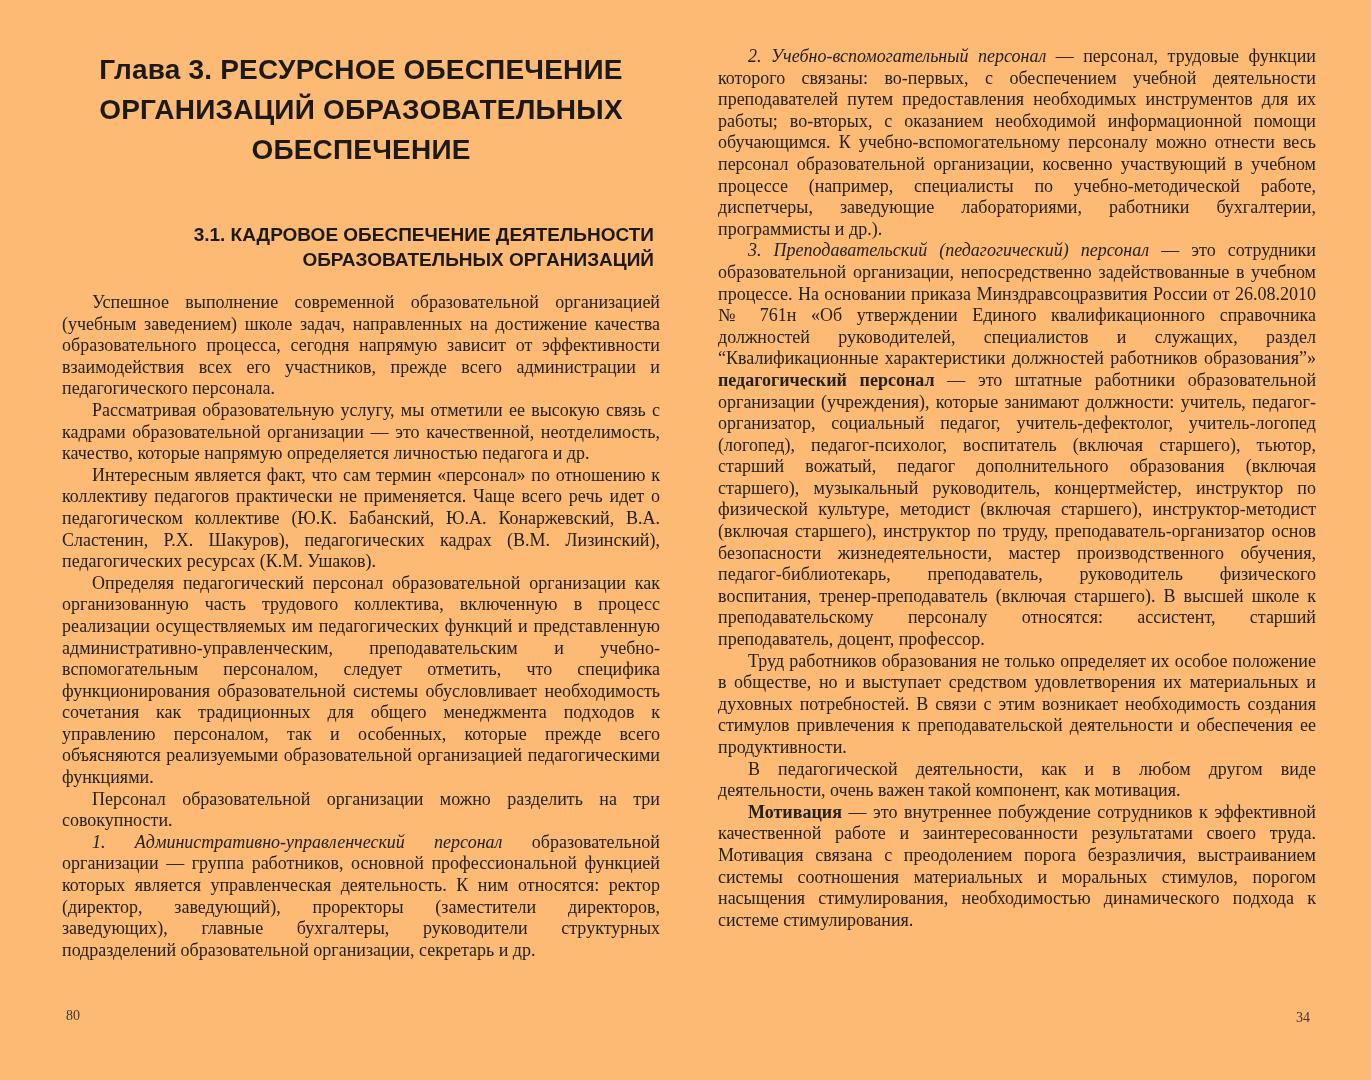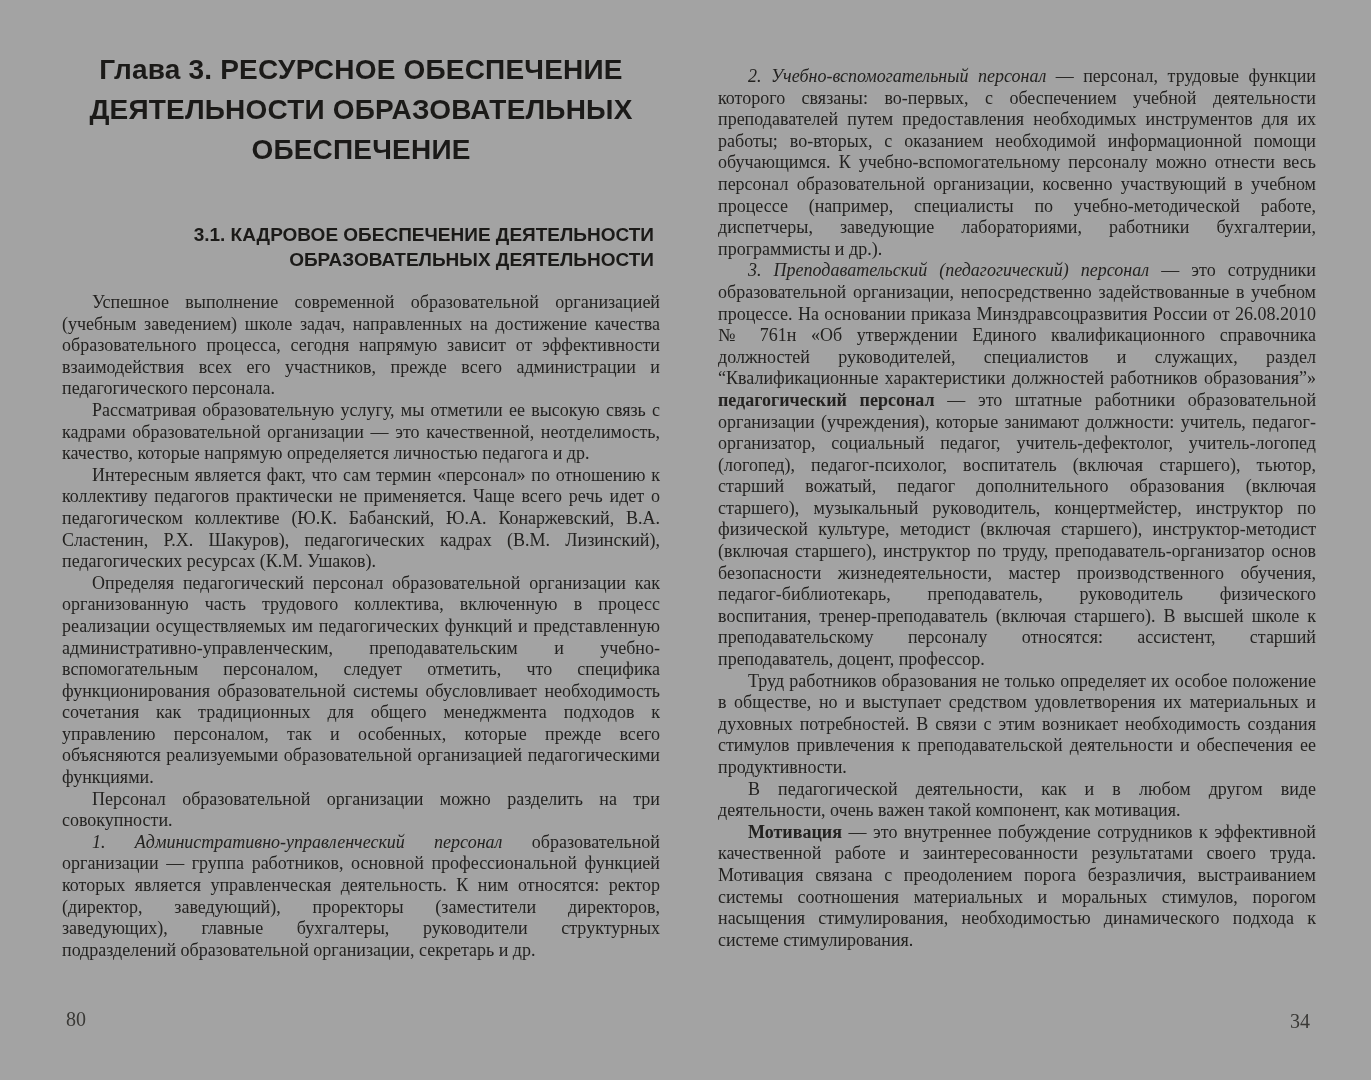--- a/index.html
+++ b/index.html
@@ -4,21 +4,21 @@
 <style>
   html, body {
     margin: 0;
     padding: 0;
     background: #ffffff;
   }
   .spread {
     position: relative;
     width: 1371px;
     height: 1080px;
-    background: #a3a3a3;
+    background: #fdba74;
     overflow: hidden;
     color: #1f1e1c;
   }
   .page {
     position: absolute;
     top: 0;
     height: 1080px;
   }
   .page-left  { left: 62px;  width: 598px; }
   .page-right { left: 718px; width: 598px; }
@@ -48,54 +48,54 @@
 
   .body-text {
     font-family: "Liberation Serif", "DejaVu Serif", serif;
     font-size: 18px;
     line-height: 21.6px;
     text-align: justify;
     color: #232220;
     hyphens: auto;
   }
   .page-left .body-text  { margin-top: 20px; }
-  .page-right .body-text { padding-top: 66px; font-family: Liberation Serif, serif; }
+  .page-right .body-text { padding-top: 46px; font-family: Liberation Serif, serif; }
 
   .body-text p {
     margin: 0;
     text-indent: 30px;
   }
   .ital { font-style: italic; }
   .bold { font-weight: 700; margin-top: 26px; }
 
   .pagenum {
     position: absolute;
     font-family: "Liberation Serif", "DejaVu Serif", serif;
-    font-size: 20px;
+    font-size: 14px;
     color: #3a3936;
   }
   .pagenum-left  { left: 4px;  top: 1008px; }
   .pagenum-right { right: 6px; top: 1010px; }
 </style>
 </head>
 <body>
 
 <div class="spread">
 
   <div class="page page-left">
 
     <h1 class="chapter-title">
       <span class="tline">Глава 3. РЕСУРСНОЕ ОБЕСПЕЧЕНИЕ</span>
-      <span class="tline">ДЕЯТЕЛЬНОСТИ ОБРАЗОВАТЕЛЬНЫХ</span>
+      <span class="tline">ОРГАНИЗАЦИЙ ОБРАЗОВАТЕЛЬНЫХ</span>
       <span class="tline">ОБЕСПЕЧЕНИЕ</span>
     </h1>
 
     <h2 class="section-title">
       <span class="tline">3.1. КАДРОВОЕ ОБЕСПЕЧЕНИЕ ДЕЯТЕЛЬНОСТИ</span>
-      <span class="tline">ОБРАЗОВАТЕЛЬНЫХ ДЕЯТЕЛЬНОСТИ</span>
+      <span class="tline">ОБРАЗОВАТЕЛЬНЫХ ОРГАНИЗАЦИЙ</span>
     </h2>
 
     <div class="body-text">
       <p><span>Успешное выполнение современной образовательной организацией (учебным заведением) школе задач, направленных на достижение качества образовательного процесса, сегодня напрямую зависит от эффективности взаимодействия всех его участников, прежде всего администрации и педагогического персонала.</span></p>
       <p><span>Рассматривая образовательную услугу, мы отметили ее высокую связь с кадрами образовательной организации — это качественной, неотделимость, качество, которые напрямую определяется личностью педагога и др.</span></p>
       <p><span>Интересным является факт, что сам термин «персонал» по отношению к коллективу педагогов практически не применяется. Чаще всего речь идет о педагогическом коллективе (Ю.К. Бабанский, Ю.А. Конаржевский, В.А. Сластенин, Р.Х. Шакуров), педагогических кадрах (В.М. Лизинский), педагогических ресурсах (К.М. Ушаков).</span></p>
       <p><span>Определяя педагогический персонал образовательной организации как организованную часть трудового коллектива, включенную в процесс реализации осуществляемых им педагогических функций и представленную административно-управленческим, преподавательским и учебно-вспомогательным персоналом, следует отметить, что специфика функционирования образовательной системы обусловливает необходимость сочетания как традиционных для общего менеджмента подходов к управлению персоналом, так и особенных, которые прежде всего объясняются реализуемыми образовательной организацией педагогическими функциями.</span></p>
       <p><span>Персонал образовательной организации можно разделить на три совокупности.</span></p>
       <p>
         <span class="ital">1. Административно-управленческий персонал</span><span> образовательной организации — группа работников, основной профессиональной функцией которых является управленческая деятельность. К ним относятся: ректор (директор, заведующий), проректоры (заместители директоров, заведующих), главные бухгалтеры, руководители структурных подразделений образовательной организации, секретарь и др.</span>

